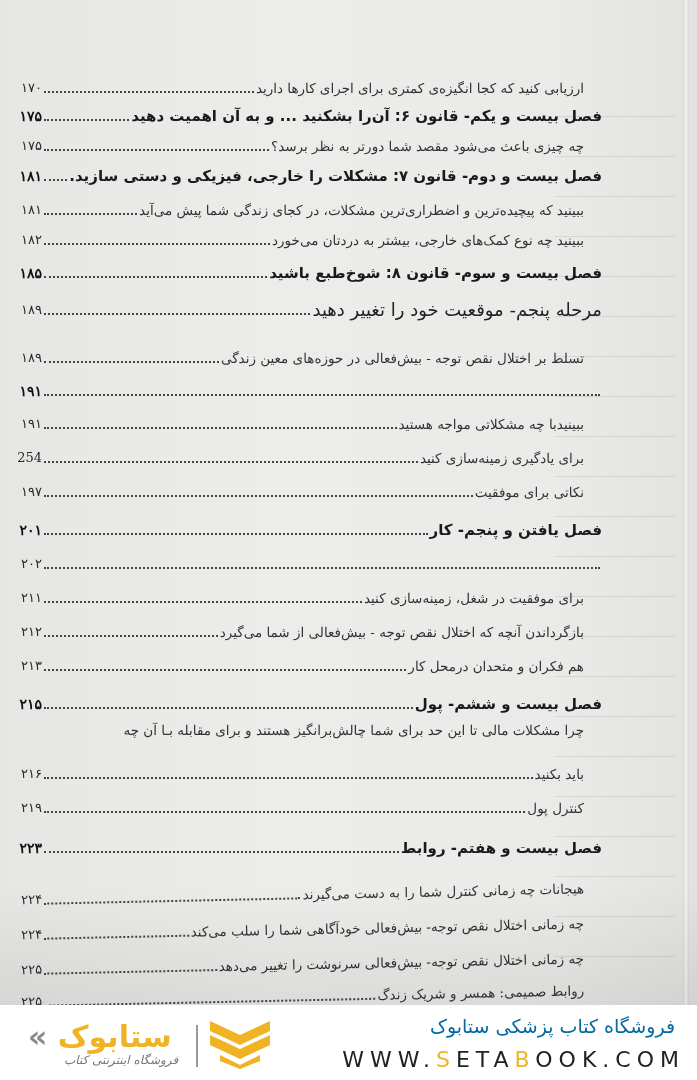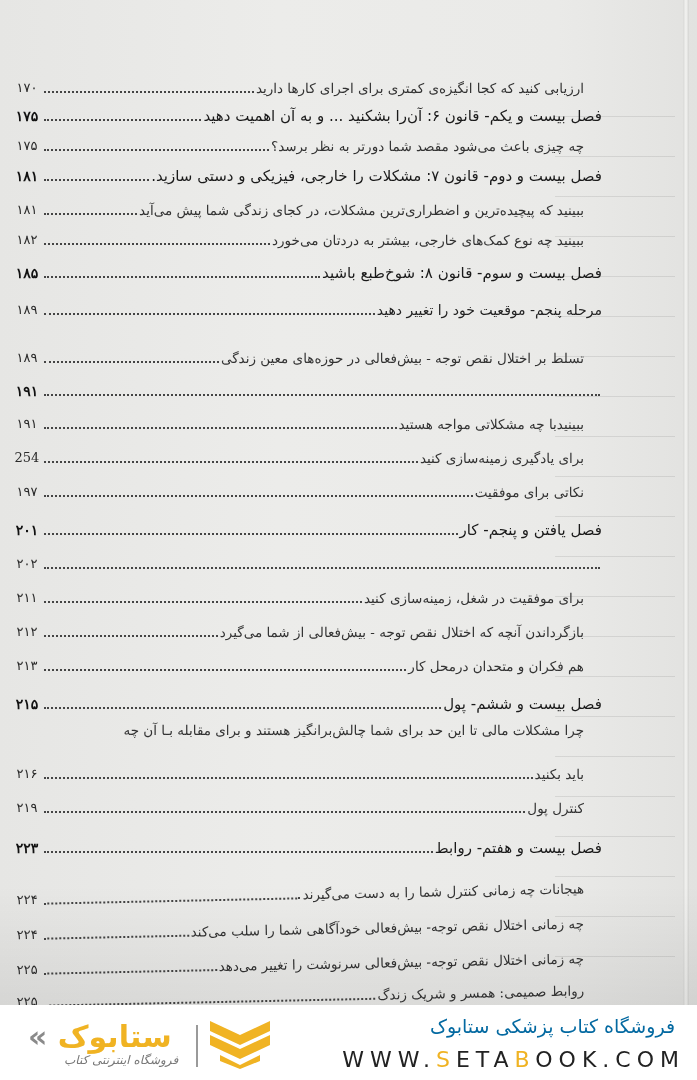--- a/index.html
+++ b/index.html
@@ -29,26 +29,26 @@
     .toc {
       position: absolute; left: 12px; top: 0; width: 590px; direction: rtl;
     }
     .row {
       position: absolute; right: 0; height: 28px; width: 590px;
       display: flex; align-items: flex-end; direction: rtl;
       color: #2a2a2a;
     }
     .row .title { white-space: nowrap; font-size: 14px; line-height: 20px; }
     .row.sub .title { font-family: "DejaVu Serif", serif; font-size: 13.5px; color: #333; padding-right: 18px; }
-    .row.chap .title { font-weight: normal; font-size: 15px; color: #1a1a1a; }
-    .row.stage .title { font-size: 14px; color: #222; }
+    .row.chap .title { font-weight: bold; font-size: 15px; color: #1a1a1a; }
+    .row.stage .title { font-size: 18px; color: #222; }
     .row .dots {
       flex: 1; border-bottom: 2px dotted #444; margin: 0 2px 5px 2px; height: 1px; min-width: 10px;
     }
-    .row .pg { font-family: "DejaVu Serif", serif; font-size: 13px; width: 30px; text-align: center; line-height: 20px; direction: ltr; }
+    .row .pg { font-family: "DejaVu Serif", serif; font-size: 13px; width: 30px; text-align: right; line-height: 20px; direction: ltr; }
     .row.chap .pg { font-weight: bold; font-size: 14px; color: #111; }
     .row.tilt { transform: rotate(-1.2deg); transform-origin: right center; }
 
     .wrap1 { position: absolute; right: 18px; width: 560px; font-family: "DejaVu Serif", serif; font-size: 13.5px; color: #333; direction: rtl; white-space: nowrap; }
 
     .footer {
       position: absolute; left: 0; top: 1005px; width: 697px; height: 75px; background: #ffffff;
     }
     .brand-name {
       position: absolute; right: 22px; top: 10px; font-size: 19px; color: #0369a1; direction: rtl;

